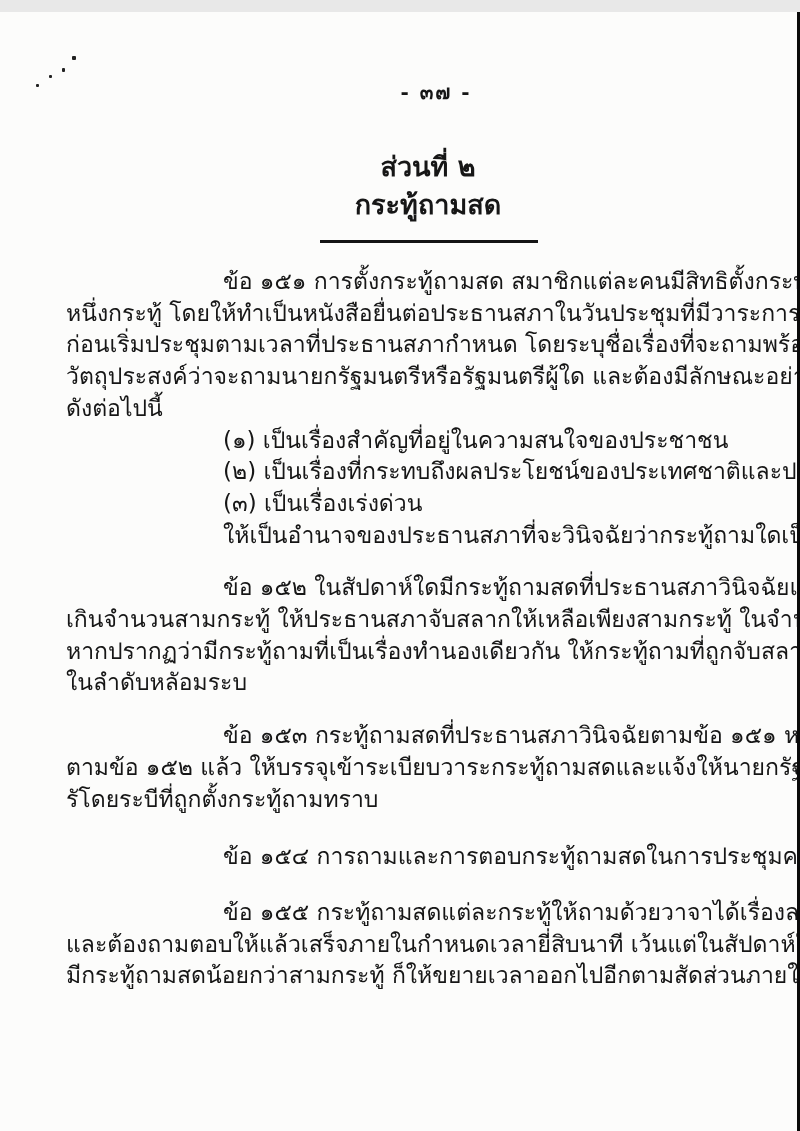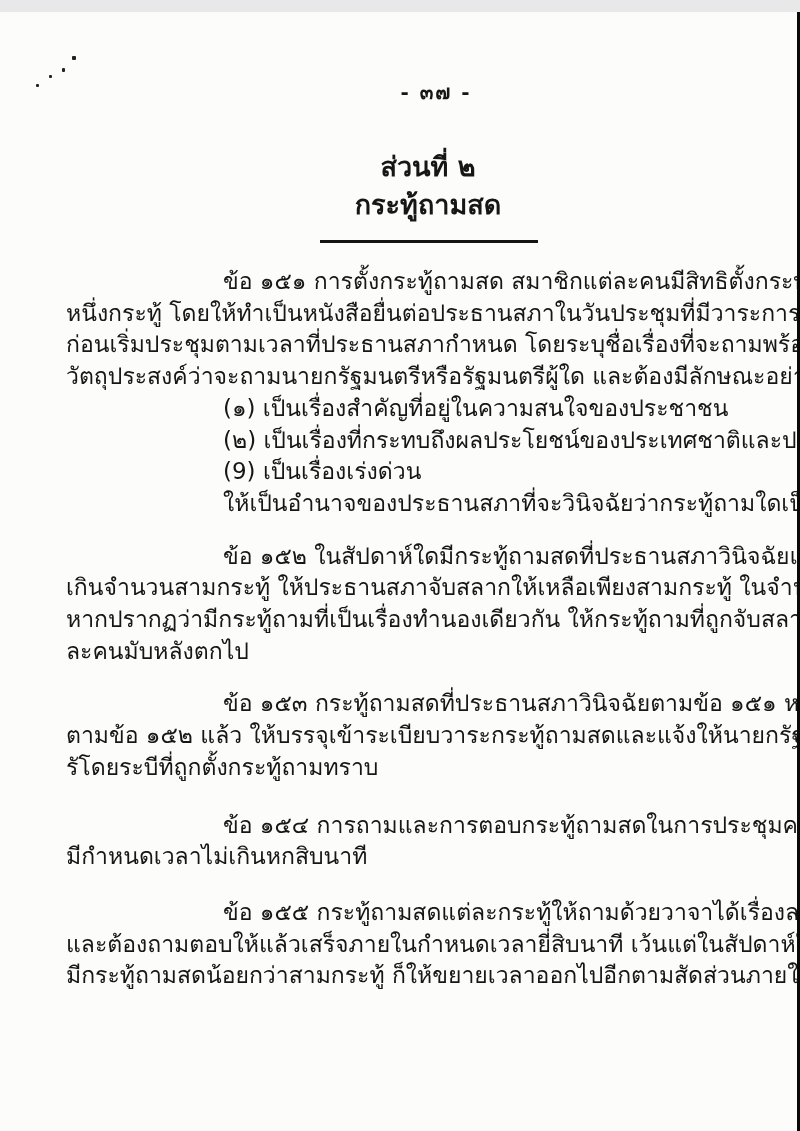--- a/index.html
+++ b/index.html
@@ -113,42 +113,42 @@
   <div class="part-subtitle">กระทู้ถามสด</div>
   <div class="title-divider"></div>
 
   <div class="doc-body">
 
     <div class="article">
       <div class="line indent">ข้อ ๑๕๑  การตั้งกระทู้ถามสด สมาชิกแต่ละคนมีสิทธิตั้งกระทู้ถามได้ครั้งละ</div>
       <div class="line">หนึ่งกระทู้ โดยให้ทำเป็นหนังสือยื่นต่อประธานสภาในวันประชุมที่มีวาระการตอบกระทู้ถาม</div>
       <div class="line">ก่อนเริ่มประชุมตามเวลาที่ประธานสภากำหนด โดยระบุชื่อเรื่องที่จะถามพร้อมระบุ</div>
       <div class="line">วัตถุประสงค์ว่าจะถามนายกรัฐมนตรีหรือรัฐมนตรีผู้ใด และต้องมีลักษณะอย่างหนึ่งอย่างใด</div>
+      <div class="line">ดังต่อไปนี้</div>
       <div class="line indent">(๑) เป็นเรื่องสำคัญที่อยู่ในความสนใจของประชาชน</div>
       <div class="line indent">(๒) เป็นเรื่องที่กระทบถึงผลประโยชน์ของประเทศชาติและประชาชน</div>
-      <div class="line indent">(9) เป็นเรื่องเร่งด่วน</div>
+      <div class="line indent">(๓) เป็นเรื่องเร่งด่วน</div>
       <div class="line indent">ให้เป็นอำนาจของประธานสภาที่จะวินิจฉัยว่ากระทู้ถามใดเป็นกระทู้ถามสด</div>
     </div>
 
     <div class="article">
       <div class="line indent">ข้อ ๑๕๒  ในสัปดาห์ใดมีกระทู้ถามสดที่ประธานสภาวินิจฉัยแล้ว</div>
       <div class="line">เกินจำนวนสามกระทู้ ให้ประธานสภาจับสลากให้เหลือเพียงสามกระทู้ ในจำนวนสามกระทู้นี้</div>
       <div class="line">หากปรากฏว่ามีกระทู้ถามที่เป็นเรื่องทำนองเดียวกัน ให้กระทู้ถามที่ถูกจับสลากขึ้นมา</div>
-      <div class="line">ละคนมับหลังตกไป</div>
+      <div class="line">ในลำดับหลัอมระบ</div>
     </div>
 
     <div class="article">
       <div class="line indent">ข้อ ๑๕๓  กระทู้ถามสดที่ประธานสภาวินิจฉัยตามข้อ ๑๕๑ หรือได้ดำเนินการ</div>
       <div class="line">ตามข้อ ๑๕๒ แล้ว ให้บรรจุเข้าระเบียบวาระกระทู้ถามสดและแจ้งให้นายกรัฐมนตรีหรือ</div>
       <div class="line">รัโดยระบีที่ถูกตั้งกระทู้ถามทราบ</div>
     </div>
 
     <div class="article gap-lg">
       <div class="line indent">ข้อ ๑๕๔  การถามและการตอบกระทู้ถามสดในการประชุมครั้งหนึ่ง ๆ</div>
-      <div class="line">มีกำหนดเวลาไม่เกินหกสิบนาที</div>
     </div>
 
     <div class="article gap-md">
       <div class="line indent">ข้อ ๑๕๕  กระทู้ถามสดแต่ละกระทู้ให้ถามด้วยวาจาได้เรื่องละไม่เกินสามครั้ง</div>
       <div class="line">และต้องถามตอบให้แล้วเสร็จภายในกำหนดเวลายี่สิบนาที  เว้นแต่ในสัปดาห์ใด</div>
       <div class="line">มีกระทู้ถามสดน้อยกว่าสามกระทู้ ก็ให้ขยายเวลาออกไปอีกตามสัดส่วนภายในเวลาหกสิบนาที</div>
     </div>
 
   </div>
 

